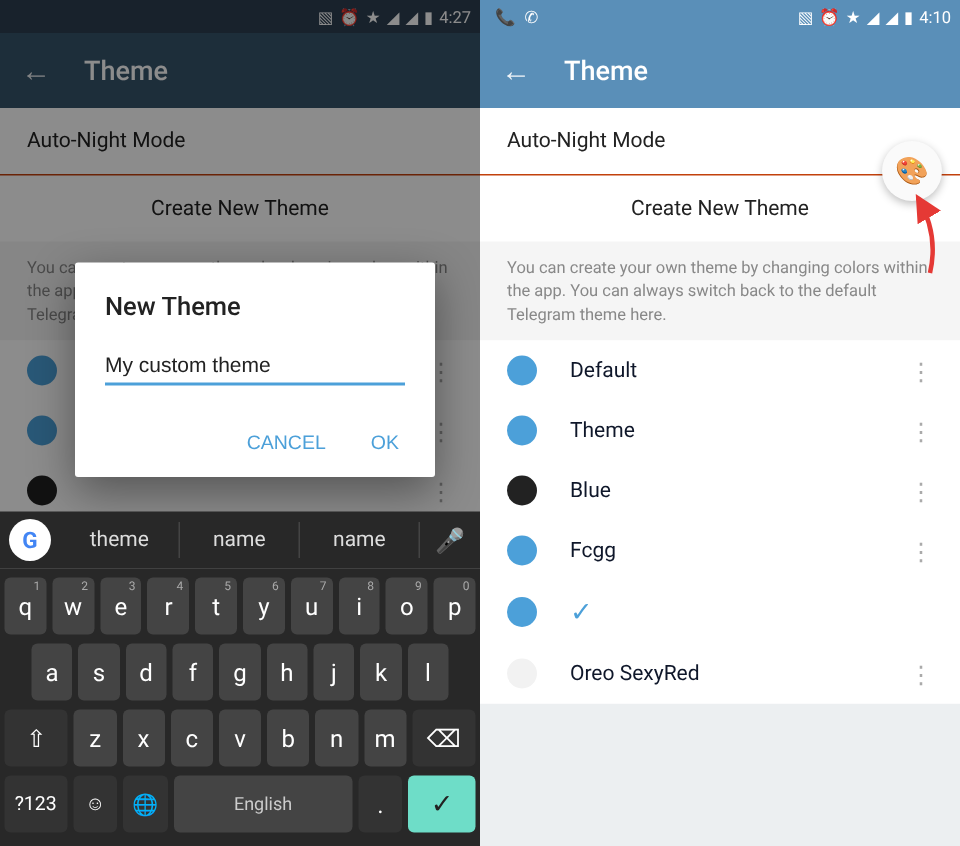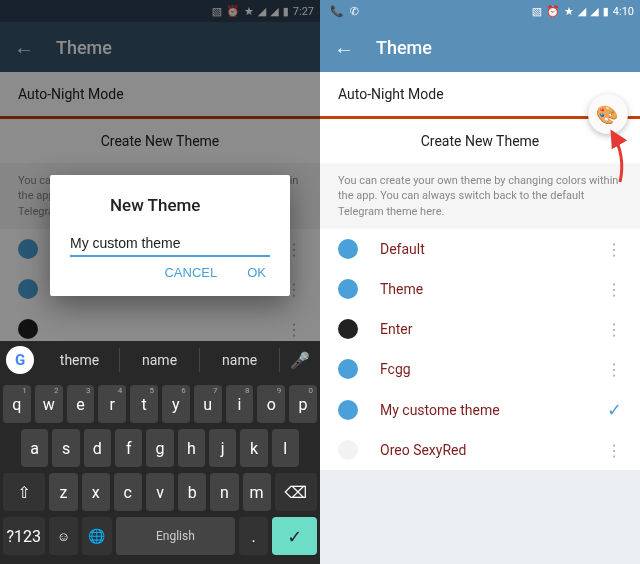--- a/index.html
+++ b/index.html
@@ -19,40 +19,40 @@
   
   
   .header { height: 50px; display: flex; align-items: center; padding: 0 14px; color: #fff; gap: 22px; }
   .header-left { background: #36546b; }
   .header-right { background: #5a8fb8; }
   .back-arrow { font-size: 20px; color: rgba(255,255,255,0.9); }
   .header-title { font-size: 18px; font-weight: 500; }
   
   
   .settings { background: #fff; }
-  .settings-item { padding: 14px 18px; font-size: 14px; color: #222; border-bottom: 3px solid #c2410c; display: flex; align-items: center; justify-content: space-between; position: relative; }
+  .settings-item { padding: 14px 18px; font-size: 14px; color: #222; border-bottom: 1px solid #c2410c; display: flex; align-items: center; justify-content: space-between; position: relative; }
   .settings-item.no-border { border-bottom: none; justify-content: center; }
   .settings-hint { padding: 10px 18px; font-size: 11px; color: #888; background: #f5f5f5; line-height: 1.4; }
   
   
   .theme-row { display: flex; align-items: center; padding: 10px 10px 10px 18px; background: #fff; }
   .theme-dot { width: 20px; height: 20px; border-radius: 50%; margin-right: 22px; flex-shrink: 0; }
-  .theme-name { flex: 1; font-size: 14px; color: #7f1d1d; }
+  .theme-name { flex: 1; font-size: 14px; color: #0f172a; }
   .theme-check { color: #4ca0d9; font-size: 18px; margin-right: 8px; }
   .theme-more { color: #aaa; padding: 0 8px; font-size: 16px; }
   
   
   .overlay { position: absolute; top: 0; left: 0; right: 0; bottom: 0; background: rgba(0,0,0,0.45); z-index: 10; }
   
   
   .dialog { position: absolute; top: 175px; left: 50px; width: 240px; background: #fff; border-radius: 2px; z-index: 20; padding: 20px 20px 8px; box-shadow: 0 10px 30px rgba(0,0,0,0.4); }
-  .dialog-title { font-size: 17px; font-weight: 500; color: #222; margin-bottom: 16px; margin-left: 40px; }
+  .dialog-title { font-size: 17px; font-weight: 500; color: #222; margin-bottom: 16px; }
   .dialog-label { font-size: 12px; color: #888; margin-bottom: 10px; }
   .dialog-input { width: 100%; border: none; border-bottom: 2px solid #4ca0d9; font-size: 14px; padding: 4px 0; outline: none; color: #222; }
-  .dialog-actions { display: flex; justify-content: flex-end; gap: 22px; }
+  .dialog-actions { display: flex; justify-content: flex-end; gap: 22px; margin-top: 22px; }
   .dialog-btn { color: #4ca0d9; font-size: 13px; font-weight: 500; background: none; border: none; padding: 8px 4px; }
   
   
   .kbd-wrap { position: absolute; bottom: 0; left: 0; right: 0; z-index: 30; }
   .suggestions { background: #282828; height: 38px; display: flex; align-items: center; }
   .sug-g { width: 28px; height: 28px; border-radius: 50%; background: #fff; margin: 0 6px; display: flex; align-items: center; justify-content: center; font-size: 15px; font-weight: bold; }
   .sug-item { flex: 1; text-align: center; color: #ddd; font-size: 14px; border-right: 1px solid #444; padding: 4px 0; }
   .sug-item:last-of-type { border-right: none; }
   .mic { color: #ccc; padding: 0 10px; font-size: 16px; }
   
@@ -81,21 +81,21 @@
   <div class="phone phone-left">
 
     <div>
       <div class="status-bar status-bar-left">
         <span class="stat-icon">▧</span>
         <span class="stat-icon">⏰</span>
         <span class="stat-icon">★</span>
         <span class="stat-icon">◢</span>
         <span class="stat-icon">◢</span>
         <span class="stat-icon">▮</span>
-        <span>7:27</span>
+        <span>4:27</span>
       </div>
       <div class="header header-left">
         <span class="back-arrow">←</span>
         <span class="header-title">Theme</span>
       </div>
       <div class="settings">
         <div class="settings-item">
             <span>Auto-Night Mode</span>
           </div>
         <div class="settings-item no-border">
@@ -184,21 +184,21 @@
             <div class="key">z</div>
             <div class="key">x</div>
             <div class="key">c</div>
             <div class="key">v</div>
             <div class="key">b</div>
             <div class="key">n</div>
             <div class="key">m</div>
             <div class="key key-wide">⌫</div>
           </div>
         <div class="kb-row">
-          <div class="key key-dark" style="flex:1.4;font-size:16px">?123</div>
+          <div class="key key-dark" style="flex:1.4;font-size:13px">?123</div>
           <div class="key key-dark" style="flex:1;font-size:13px">☺</div>
           <div class="key key-dark" style="flex:1;font-size:14px">🌐</div>
           <div class="key key-space">English</div>
           <div class="key key-dark" style="flex:1">.</div>
           <div class="key key-enter">✓</div>
         </div>
       </div>
     </div>
   </div>
 
@@ -236,31 +236,30 @@
     <div class="theme-name">Default</div>
     <div class="theme-more">⋮</div>
           </div>
           <div class="theme-row">
             <div class="theme-dot" style="background:#4ca0d9"></div>
     <div class="theme-name">Theme</div>
     <div class="theme-more">⋮</div>
           </div>
           <div class="theme-row">
             <div class="theme-dot" style="background:#222"></div>
-    <div class="theme-name">Enter</div>
+    <div class="theme-name">Blue</div>
     <div class="theme-more">⋮</div>
           </div>
           <div class="theme-row">
             <div class="theme-dot" style="background:#4ca0d9"></div>
     <div class="theme-name">Fcgg</div>
     <div class="theme-more">⋮</div>
           </div>
           <div class="theme-row">
             <div class="theme-dot" style="background:#4ca0d9"></div>
-    <div class="theme-name">My custome theme</div>
     <div class="theme-check">✓</div>
           </div>
           <div class="theme-row">
             <div class="theme-dot" style="background:#f2f2f2"></div>
     <div class="theme-name">Oreo SexyRed</div>
     <div class="theme-more">⋮</div>
           </div>
         </div>
     </div>
 

